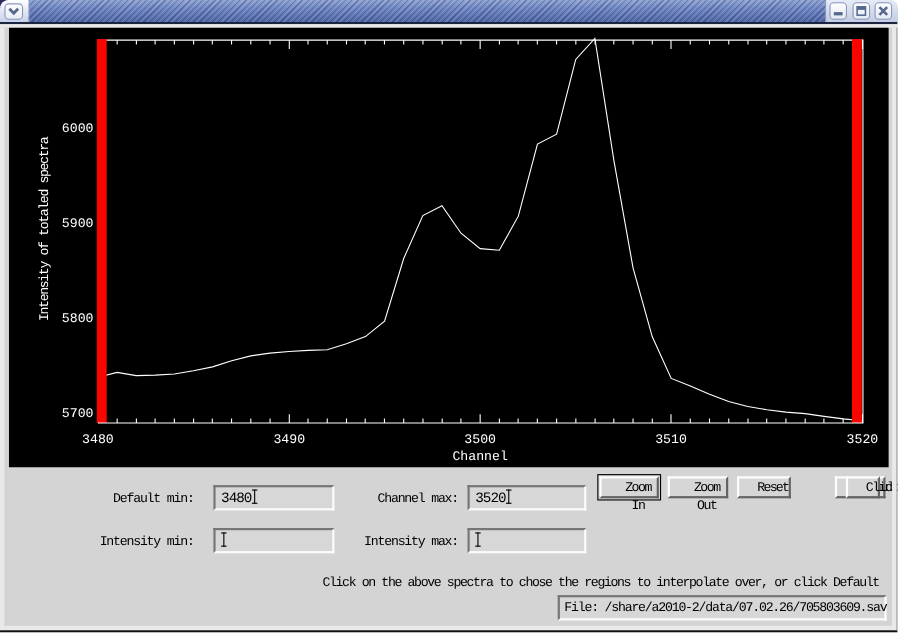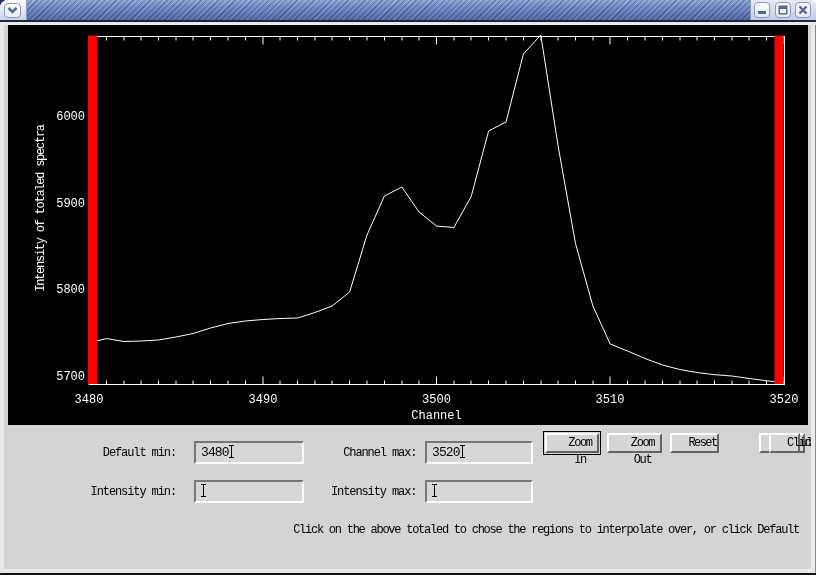--- a/index.html
+++ b/index.html
@@ -99,21 +99,22 @@
   <div class="lbl" style="right:399.6px;top:485px;">Intensity max:</div>
   <div class="fld" style="left:425px;top:480px;width:108px;"><span class="cur"></span></div>
 
   <div id="zring"></div>
   <div class="btn" id="zin">Zoom In</div>
   <div class="btn" style="left:607px;width:55px;">Zoom Out</div>
   <div class="btn" style="left:670px;width:49px;letter-spacing:-1.6px;">Reset</div>
   <div class="btn" style="left:711px;width:46px;margin-left:48px;">Default</div>
   <div class="btn" style="left:769px;width:31px;">Click</div>
 
-  <div class="lbl" style="right:17px;top:523px;letter-spacing:-1.25px;">Click on the above totaled to chose the regions to interpolate over, or click Default</div>
+  <div class="lbl" style="right:17px;top:523px;letter-spacing:-1.25px;">Click on the above spectra to chose the regions to interpolate over, or click Default</div>
+  <div id="fbox">File: /share/a2010-2/data/07.02.26/705803609.sav</div>
 
   <div id="frL"></div>
       <div id="frR"></div>
       <div id="frB"></div>
       <div id="drk"></div>
       <div id="drkR"></div>
 </div>
 </div>
 
 </body></html>

